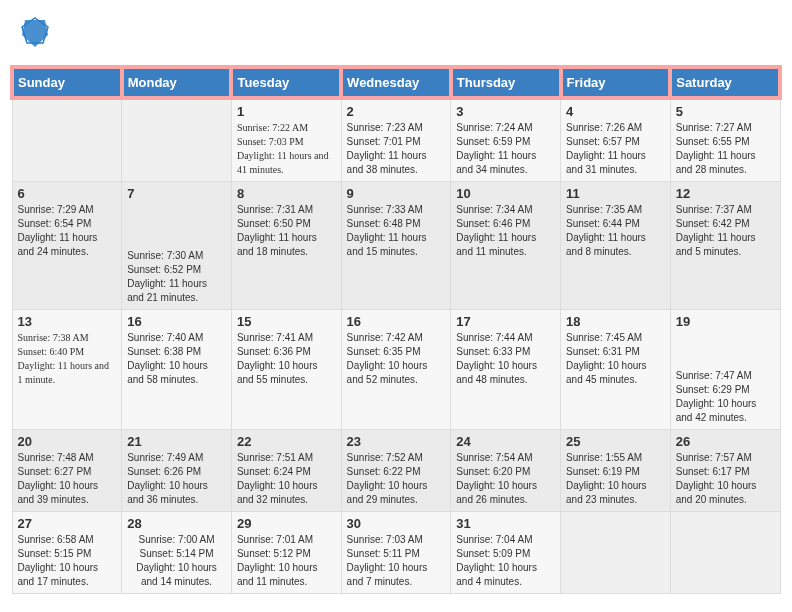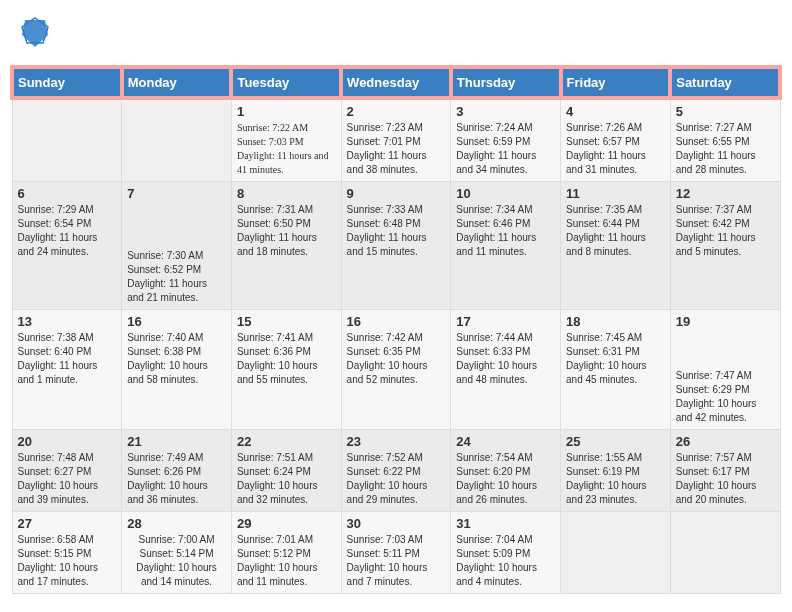--- a/index.html
+++ b/index.html
@@ -205,21 +205,21 @@
         <td>
           <span class="day-num">12</span>
           <div class="cell-info" style="white-space: pre-line;">Sunrise: 7:37 AM
 Sunset: 6:42 PM
 Daylight: 11 hours and 5 minutes.</div>
         </td>
       </tr>
       <tr>
         <td>
           <span class="day-num">13</span>
-          <div class="cell-info" style="white-space: pre-line;">Sunrise: 7:38 AM
+          <div class="cell-info" style="white-space: pre-line; font-family: Liberation Serif, serif;">Sunrise: 7:38 AM
 Sunset: 6:40 PM
 Daylight: 11 hours and 1 minute.</div>
         </td>
         <td>
           <span class="day-num">16</span>
           <div class="cell-info" style="white-space: pre-line;">Sunrise: 7:40 AM
 Sunset: 6:38 PM
 Daylight: 10 hours and 58 minutes.</div>
         </td>
         <td>

